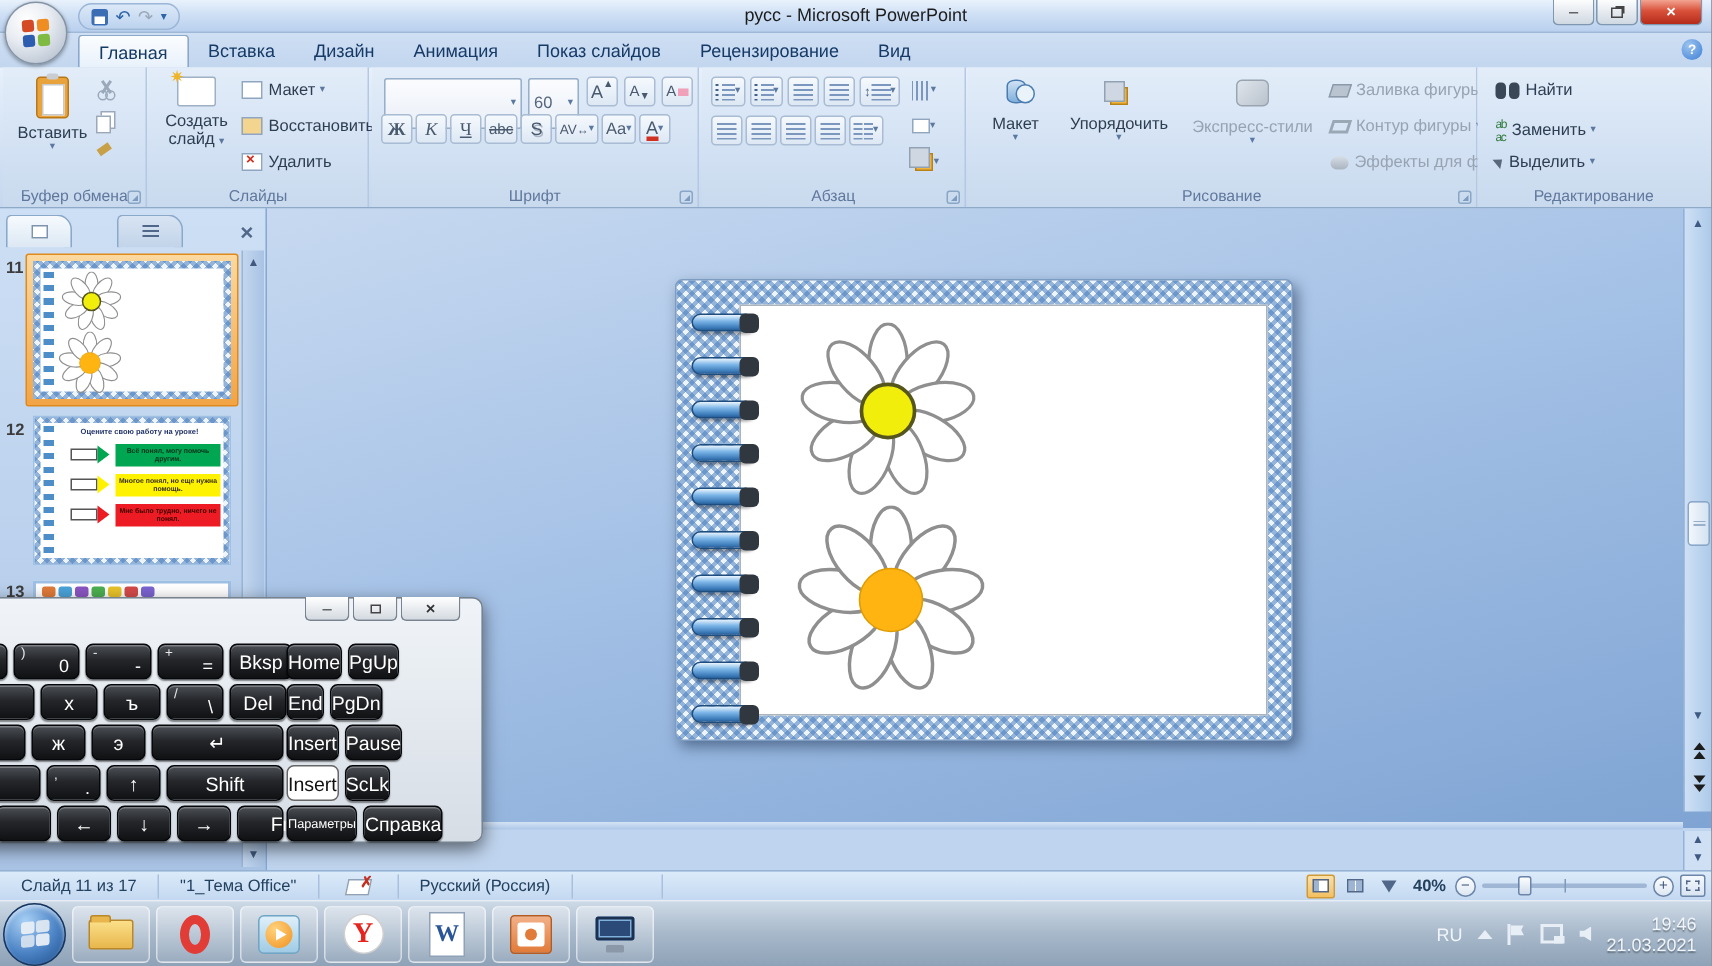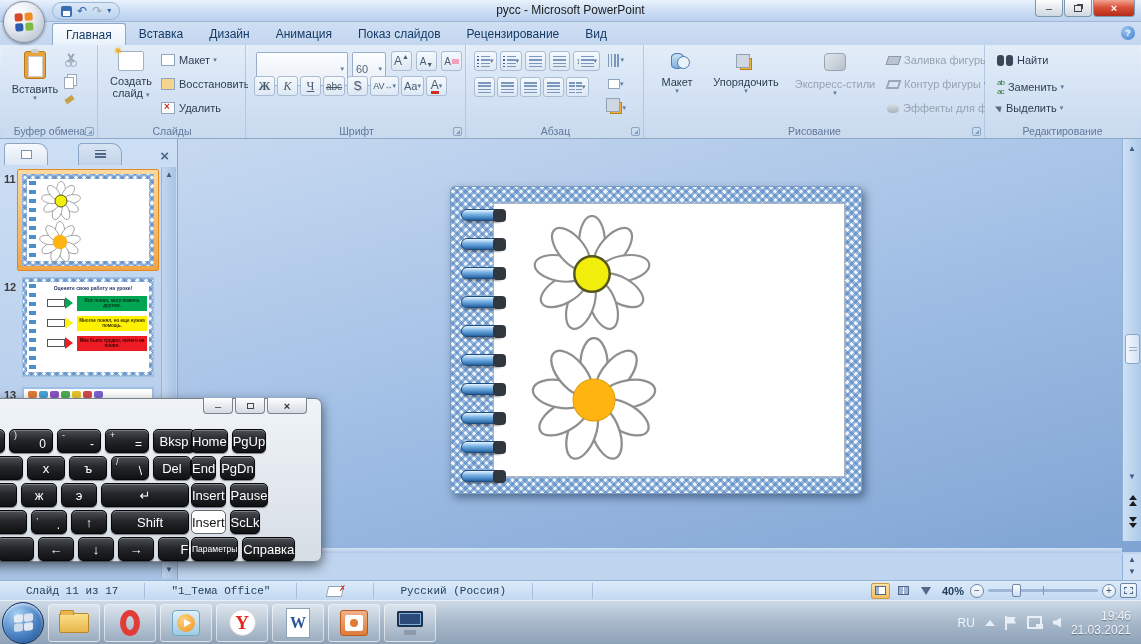--- a/index.html
+++ b/index.html
@@ -178,21 +178,21 @@
   .key .sub{position:absolute;top:0px;left:4px;font-size:9px;color:#e8e8e8;}
   .key.has-sub .lab{position:absolute;bottom:1px;right:6px;font-size:12px;}
   .key.pressed{background:#fff;color:#111;border-color:#666;box-shadow:none;}
   .key.tiny .lab{font-size:8.5px;}
   .kside{position:absolute;left:252px;top:0;}
 
   
   .statusbar{position:absolute;left:0;right:0;top:580px;height:20px;
     background:linear-gradient(180deg,#dcebfa,#c3d8f0);border-top:1px solid #96b2d4;
     font-size:11px;color:#23415f;display:flex;align-items:center;}
-  .sseg{padding:0 26px;border-right:1px solid #a9bfdc;height:16px;line-height:16px;font-family:Liberation Mono, monospace;}
+  .sseg{padding:0 14px;border-right:1px solid #a9bfdc;height:16px;line-height:16px;}
   .spell{width:16px;height:13px;position:relative;margin:0 4px;}
   .spell::before{content:"";position:absolute;left:0;top:2px;width:14px;height:9px;background:#fff;
     border:1px solid #8fa2b8;transform:skewX(-12deg);}
   .spell::after{content:"✗";position:absolute;right:-2px;top:-3px;color:#c23020;font-size:10px;font-weight:bold;}
   .sb-right{margin-left:auto;display:flex;align-items:center;gap:4px;padding-right:4px;}
   .viewbtn{width:19px;height:16px;border:1px solid transparent;border-radius:2px;display:flex;align-items:center;justify-content:center;}
   .viewbtn.active{background:linear-gradient(180deg,#fbe0a8,#f3c060);border-color:#d09a38;}
   .v-normal{width:11px;height:9px;border:1px solid #51678a;background:linear-gradient(90deg,#9db4d2 3px,#fff 3px);}
   .v-sorter{width:11px;height:9px;background:
      linear-gradient(90deg,#9db4d2 4px,transparent 4px 5px,#9db4d2 5px 9px,transparent 9px),

